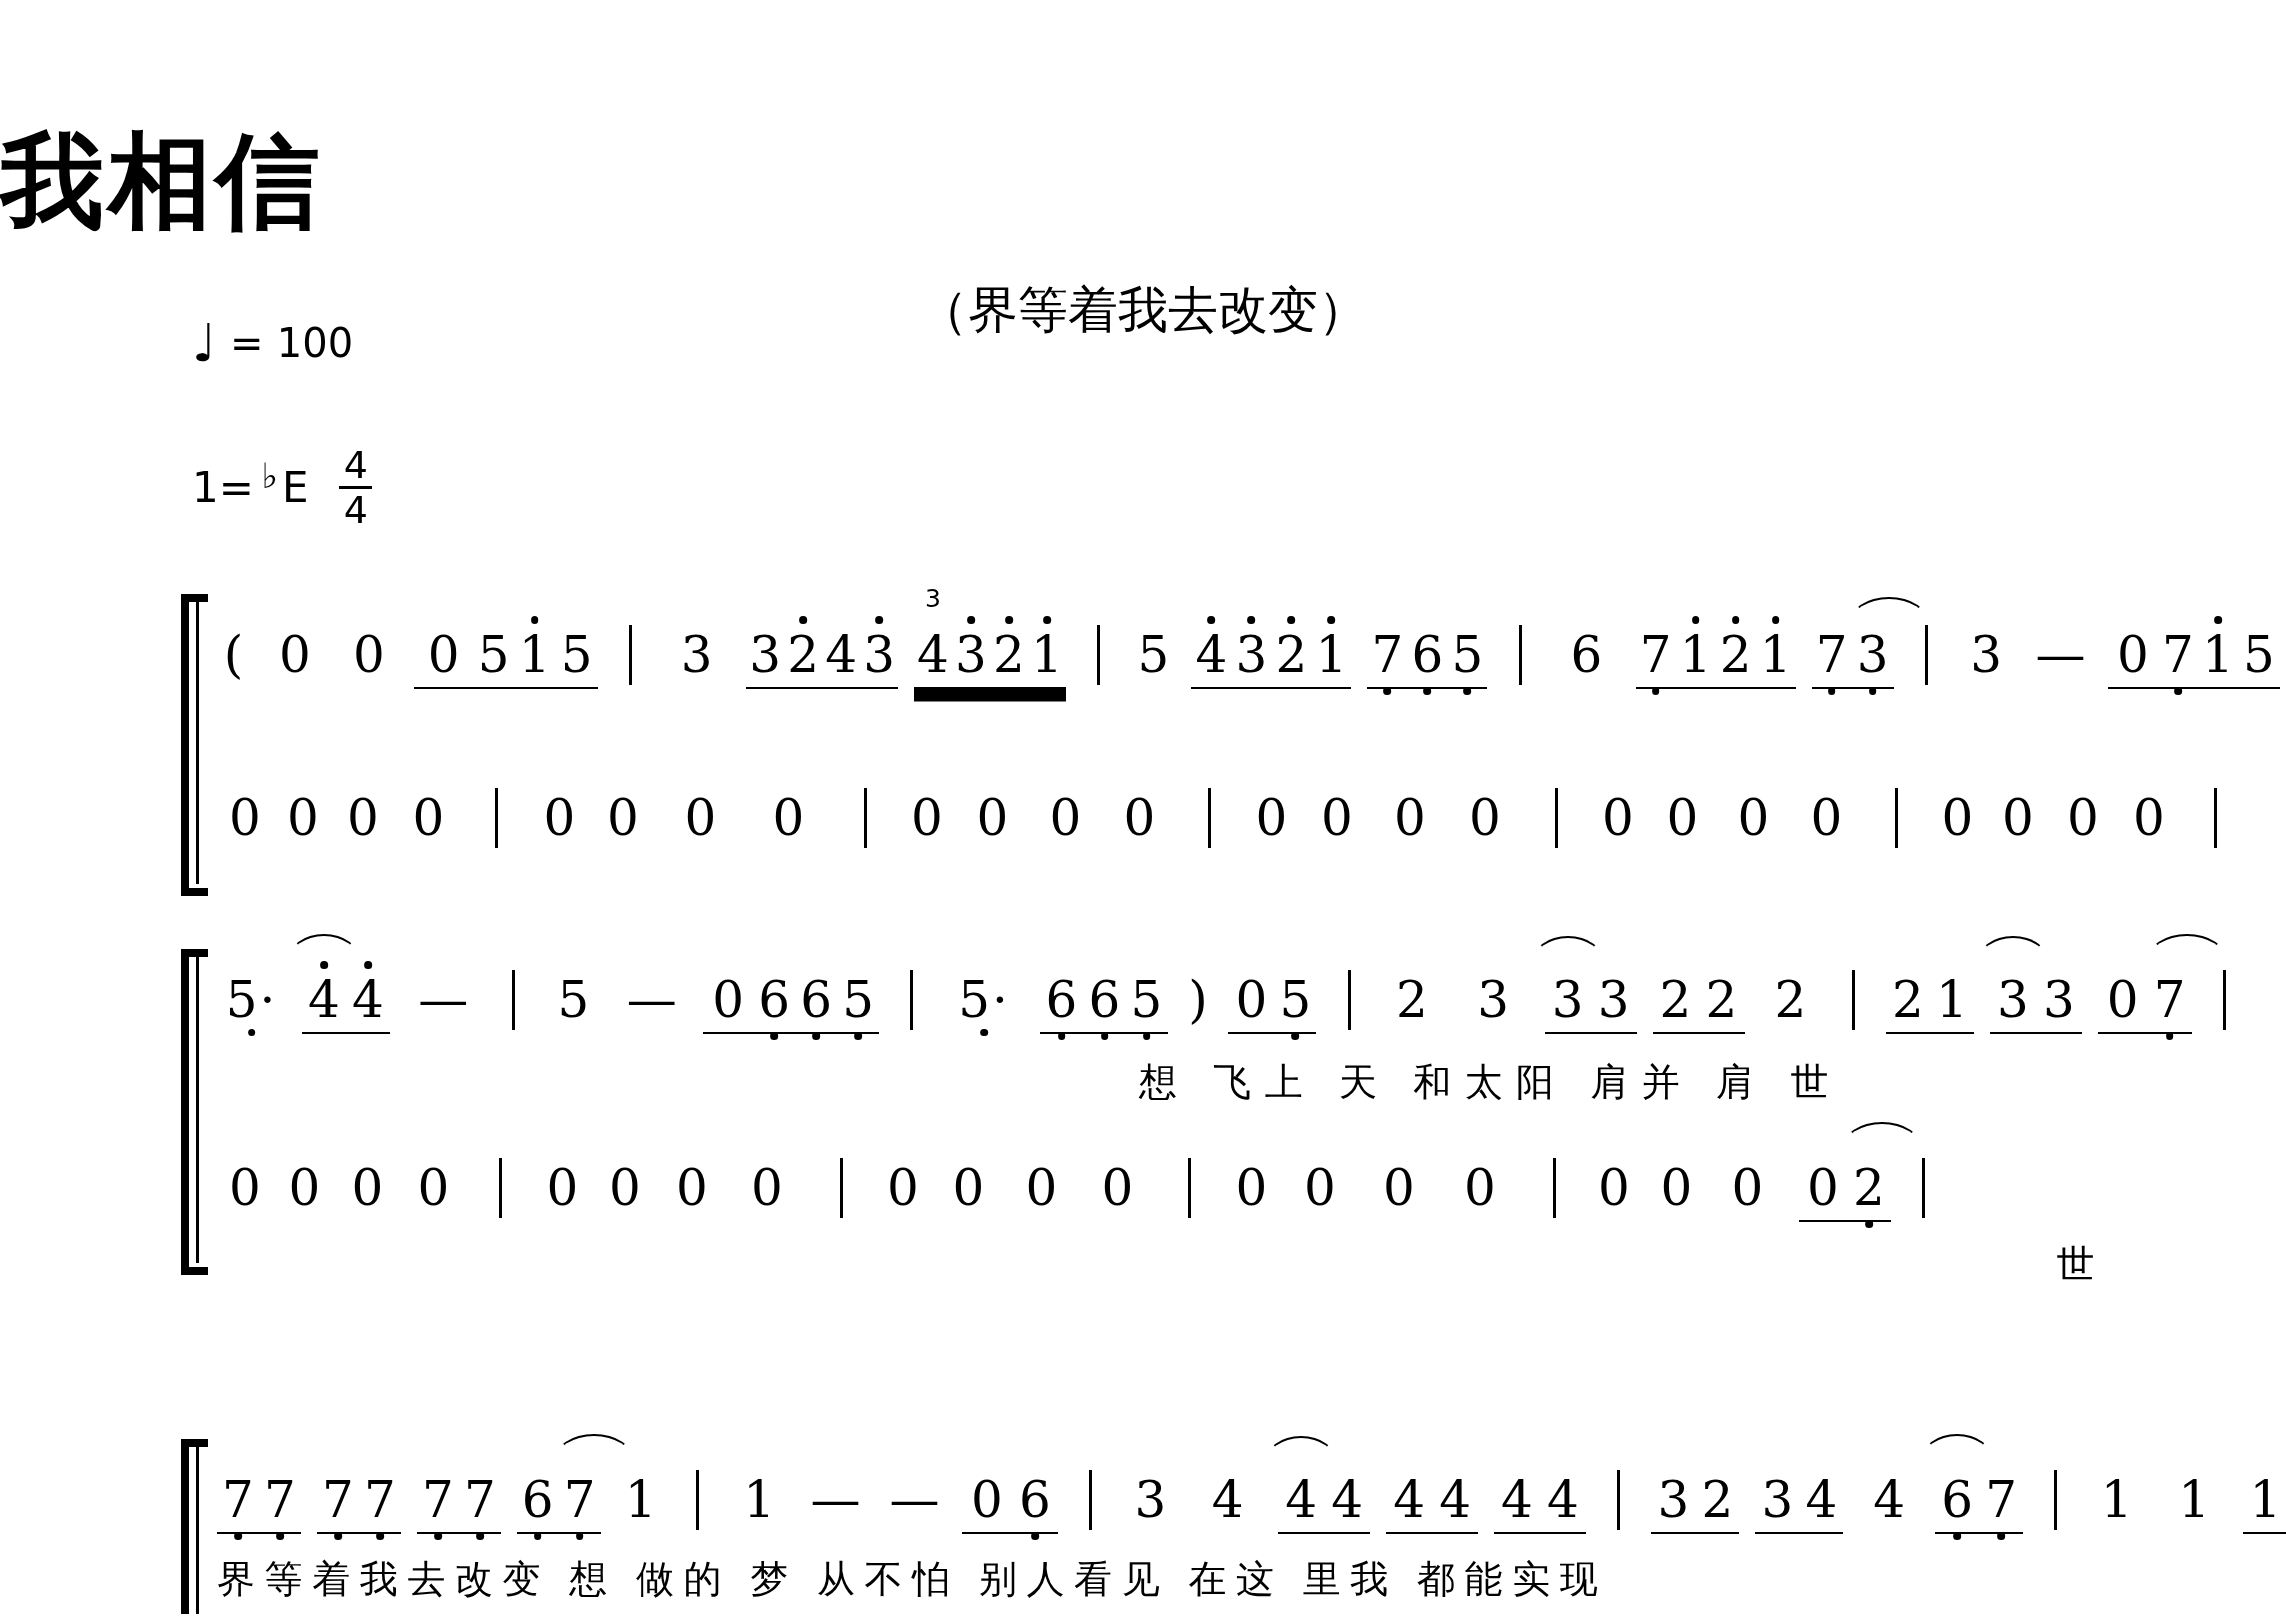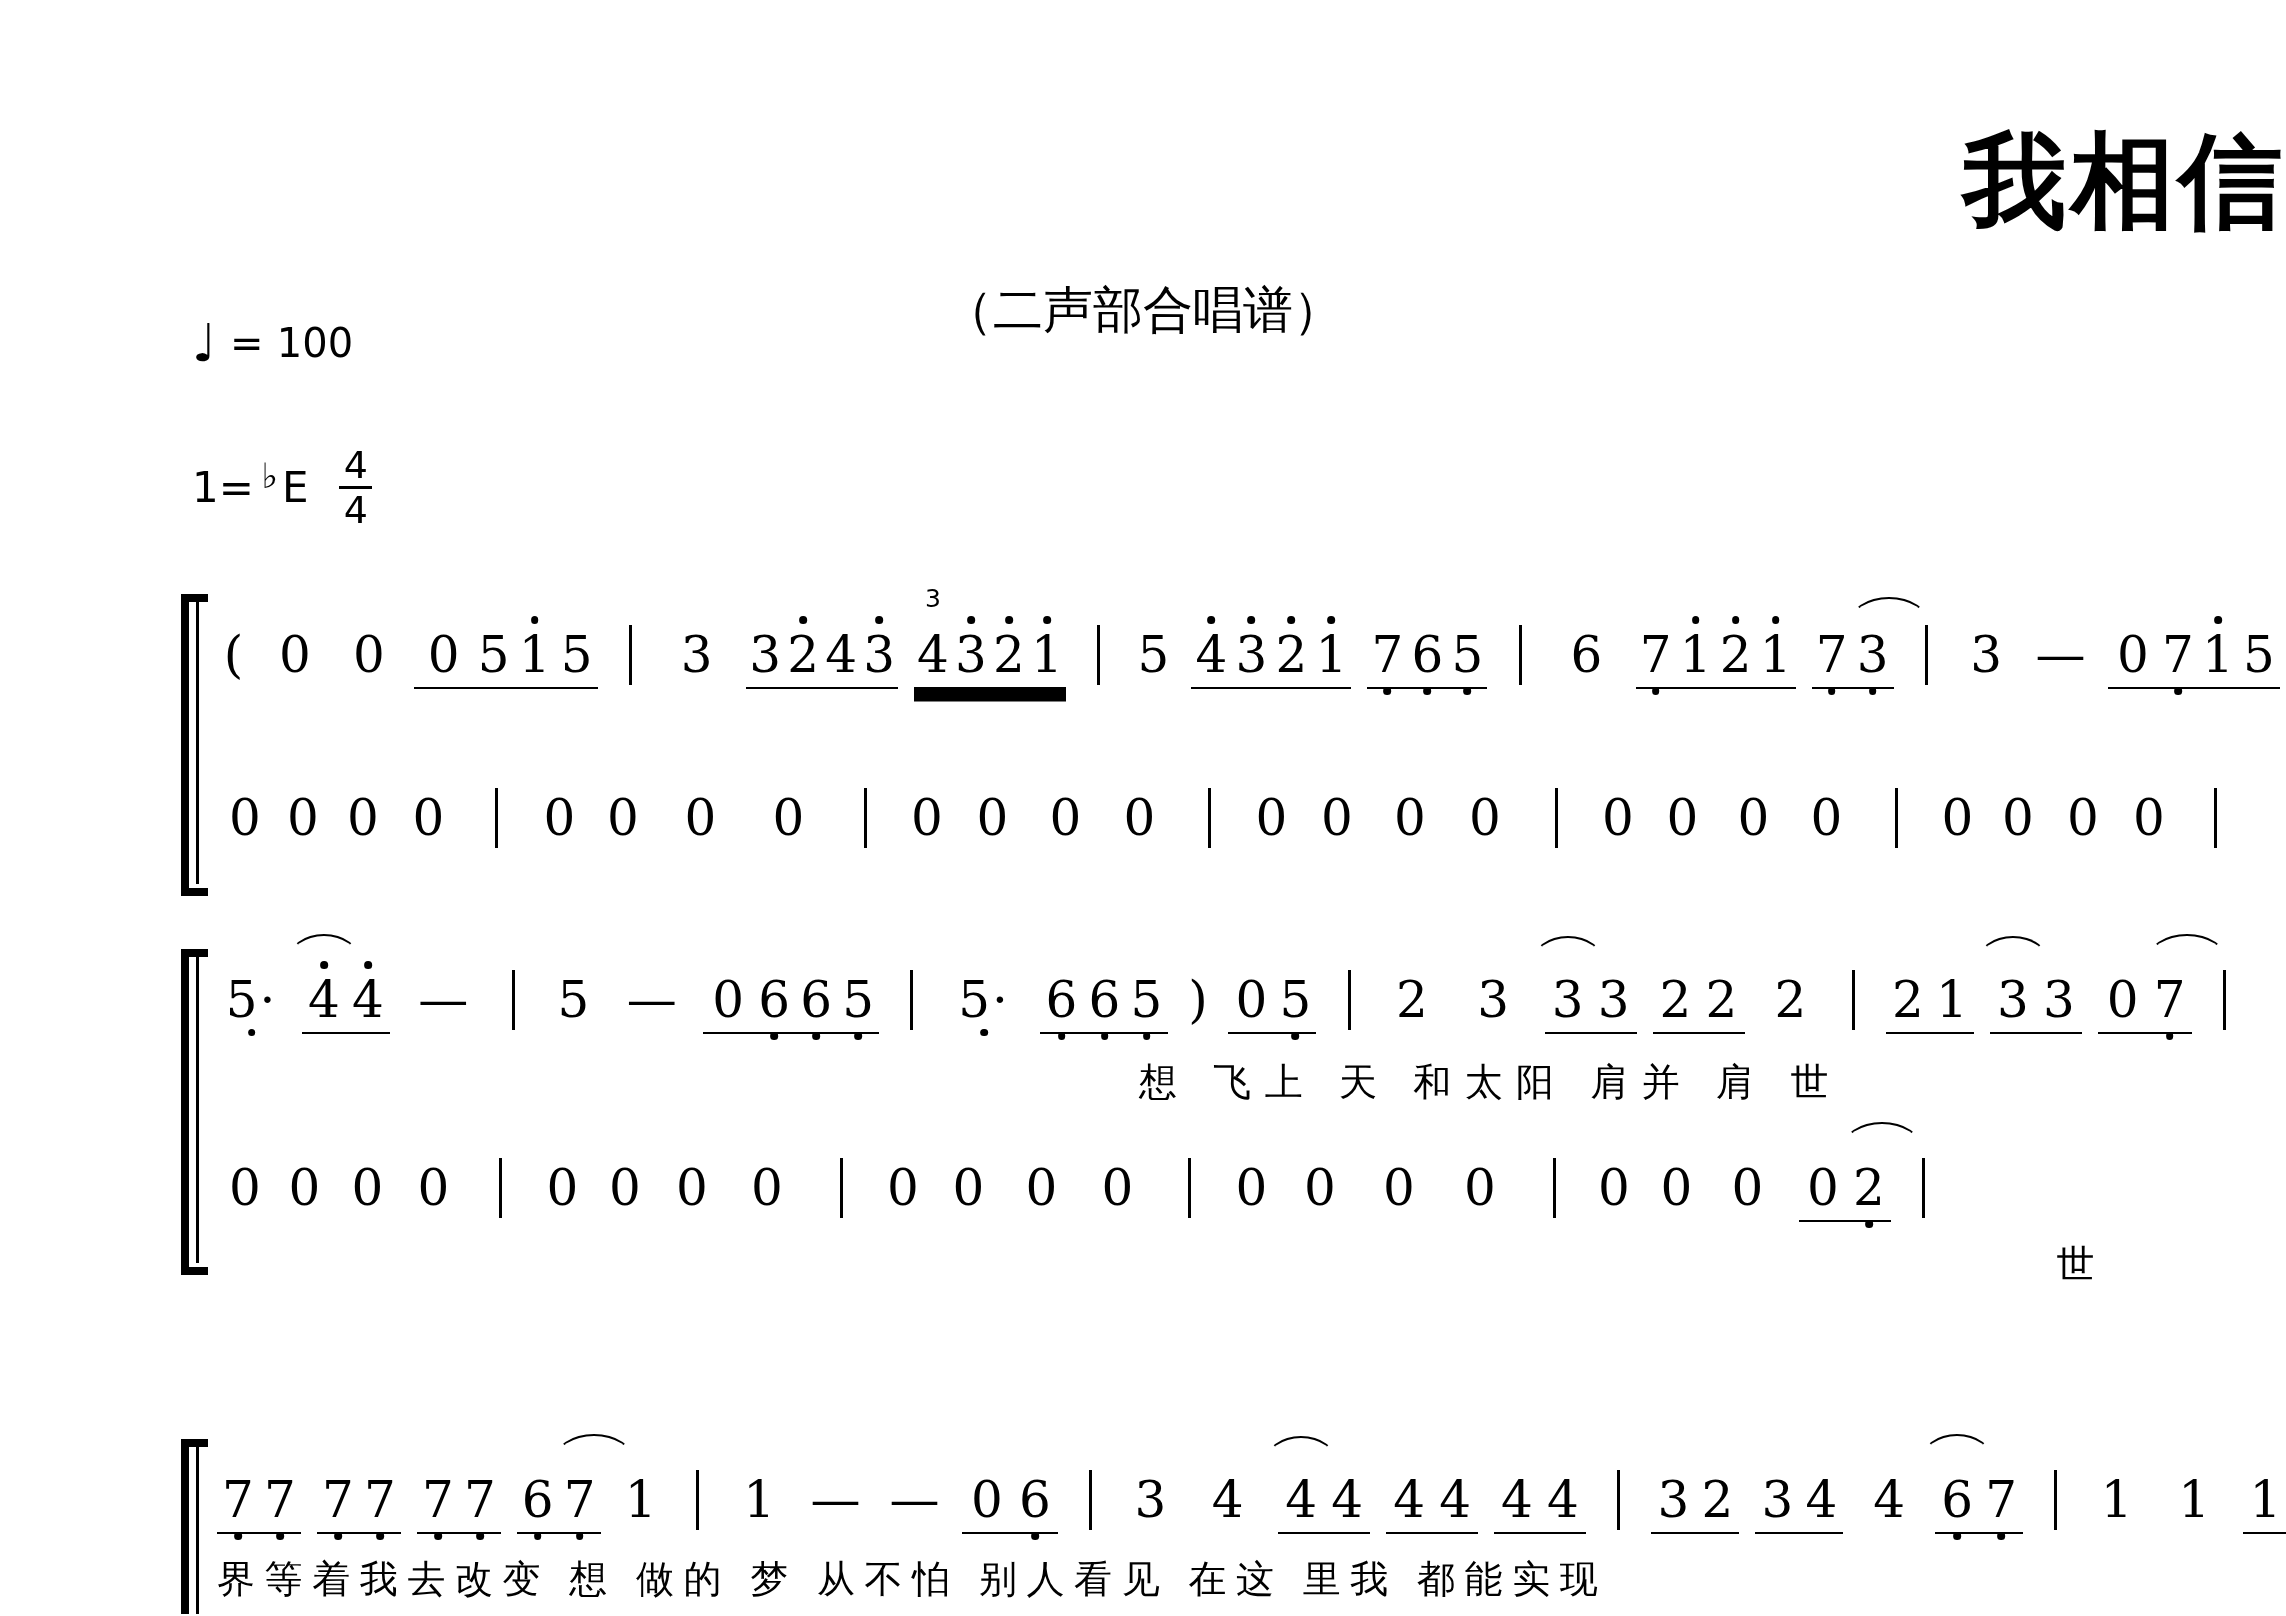--- a/index.html
+++ b/index.html
@@ -20,21 +20,21 @@
     width: 2286px;
     height: 1617px;
   }
 
   
   .title {
     position: absolute;
     top: 113px;
     left: 0;
     width: 2286px;
-    text-align: right;
+    text-align: left;
     font-size: 104px;
     font-weight: bold;
     letter-spacing: 3.8px;
     font-family: "DejaVu Sans", sans-serif;
   }
   .subtitle {
     position: absolute;
     top: 277px;
     left: 0;
     width: 2286px;
@@ -217,21 +217,21 @@
     display: inline-block;
     text-align: center;
   }
 </style>
 </head>
 <body>
 
 <div class="sheet">
 
   <div class="title">我相信</div>
-  <div class="subtitle">（二声部合唱谱）</div>
+  <div class="subtitle">（界等着我去改变）</div>
 
   <div class="tempo">
     <span class="qnote">♩</span>
     <span>=</span>
     <span>100</span>
   </div>
 
   <div class="keysig">
     <span>1=</span>
     <span class="flat">♭</span>

